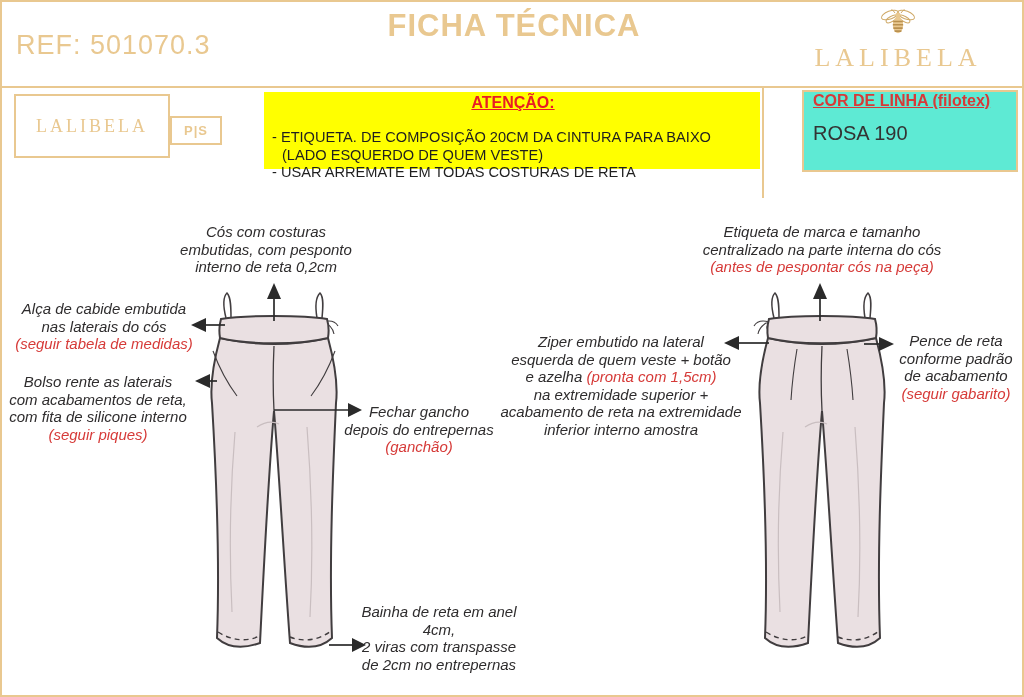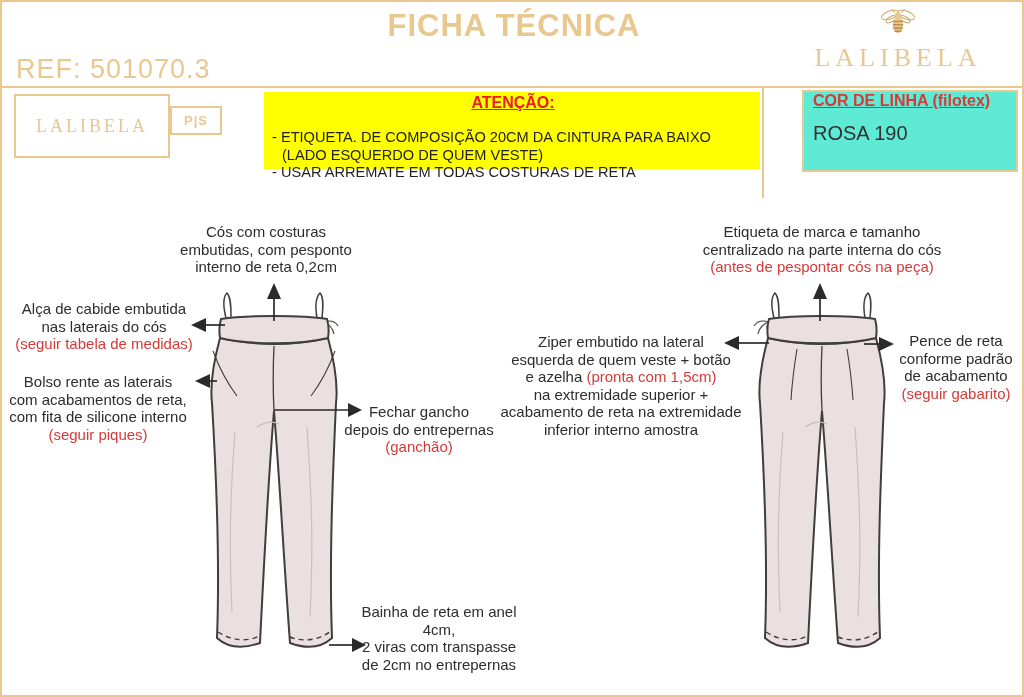--- a/index.html
+++ b/index.html
@@ -6,30 +6,30 @@
     --gold:#e9c890; --gold_dark:#cfa967; --red:#d63a38; --attention_red:#e81d25;
     --yellow:#ffff00; --fabric:#eae0e2; --outline:#413d3f; --shade:#c9bec0;
     --ink:#2e2c2d; --attn_ink:#1f1f1f;
   }
   html,body{margin:0;padding:0;background:#f2f2f2;}
   .page{position:relative;width:1024px;height:697px;background:#ffffff;
         border:2px solid var(--gold);box-sizing:border-box;overflow:hidden;
         font-family:"Liberation Sans",sans-serif;}
   
   .header{position:absolute;left:0;top:0;width:100%;height:86px;border-bottom:2px solid var(--gold);box-sizing:border-box;}
-  .ref{position:absolute;left:14px;top:52px;font-size:27px;color:var(--gold);letter-spacing:1px;white-space:nowrap;}
+  .ref{position:absolute;left:14px;top:28px;font-size:27px;color:var(--gold);letter-spacing:1px;white-space:nowrap;}
   .title{position:absolute;left:0;top:6px;width:100%;box-sizing:border-box;padding-right:40px;
          text-align:center;font-size:31px;font-weight:bold;color:var(--gold);letter-spacing:1px;padding-left:44px;}
   .brand{position:absolute;left:798px;top:4px;width:196px;text-align:center;}
   .brandname{font-family:"Liberation Serif",serif;font-size:26px;color:var(--gold);letter-spacing:5px;margin-top:1px;white-space:nowrap;}
   
   .brandbox{position:absolute;left:12px;top:92px;width:156px;height:64px;border:2px solid var(--gold);
             box-sizing:border-box;text-align:center;line-height:60px;font-family:"Liberation Serif",serif;
             font-size:18px;letter-spacing:3px;color:var(--gold);background:#fff;}
-  .sizetag{position:absolute;left:168px;top:104px;width:52px;height:29px;border:2px solid var(--gold);
+  .sizetag{position:absolute;left:168px;top:114px;width:52px;height:29px;border:2px solid var(--gold);
            box-sizing:border-box;text-align:center;line-height:25px;font-size:13px;font-weight:bold;
            letter-spacing:1px;color:var(--gold);background:#fff;}
   .attention{position:absolute;left:262px;top:90px;width:496px;height:77px;background:var(--yellow);
              box-sizing:border-box;padding:2px 6px 0 8px;}
   .attn-title{text-align:center;color:var(--attention_red);font-weight:bold;font-size:16px;
               text-decoration:underline;margin-bottom:17px;}
   .attn-line{font-size:14.6px;color:var(--attn_ink);line-height:17.5px;white-space:nowrap;}
   .attn-line.indent{padding-left:10px;}
   .vline{position:absolute;left:760px;top:86px;width:2px;height:110px;background:var(--gold);}
   .corbox{position:absolute;left:800px;top:88px;width:216px;height:82px;border:2px solid var(--gold);
@@ -42,21 +42,21 @@
   .seam{fill:none;stroke:var(--outline);stroke-width:1.3;}
   .seam-thin{fill:none;stroke:var(--outline);stroke-width:1.1;}
   .crease{fill:none;stroke:var(--shade);stroke-width:1.2;}
   .hem{fill:none;stroke:var(--outline);stroke-width:1.4;stroke-dasharray:5 4;}
   .loop{fill:none;stroke:var(--outline);stroke-width:1.5;}
   .arrow-line{stroke:#2a2a2a;stroke-width:1.7;}
   .arrow-head{fill:#2a2a2a;stroke:none;}
   .bee-line{stroke:var(--gold_dark);fill:none;stroke-width:1;}
   .bee-fill{fill:var(--gold);}
   .bee-stripe{stroke:#b9904f;stroke-width:1.6;fill:none;}
-  .ann{position:absolute;text-align:center;font-size:15px;line-height:17.5px;color:var(--ink);}
+  .ann{position:absolute;text-align:center;font-size:15px;line-height:17.5px;color:var(--ink);font-style:italic;}
   .ann .note{color:var(--red);}
 </style>
 </head>
 <body>
 
 <div class="page">
 
   <div class="header">
     <div class="title">FICHA TÉCNICA</div>
     <div class="ref">REF: 501070.3</div>

